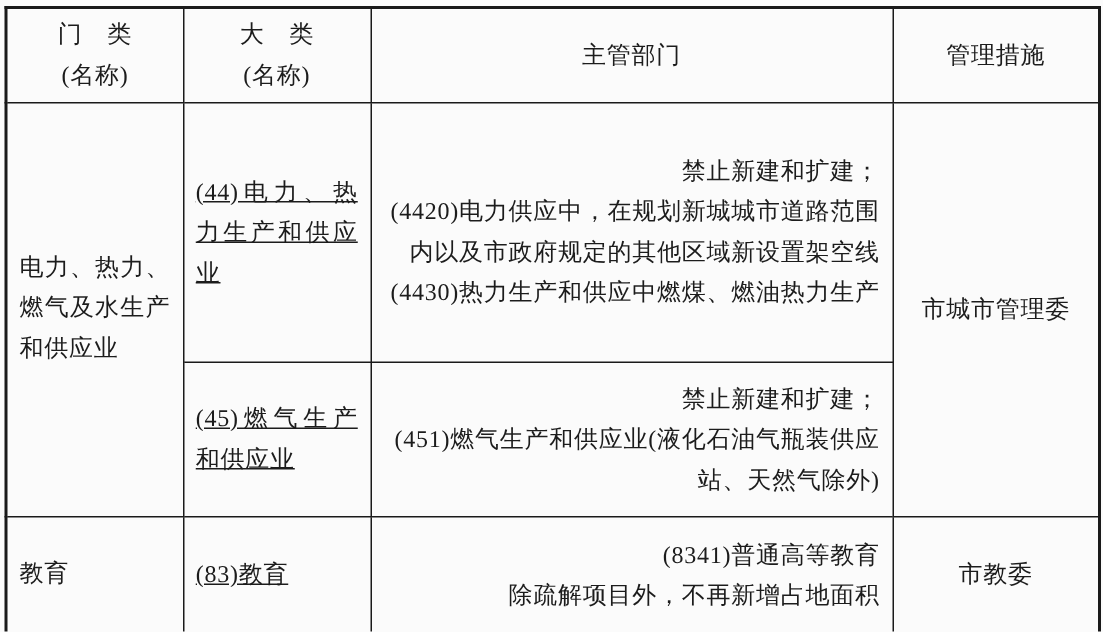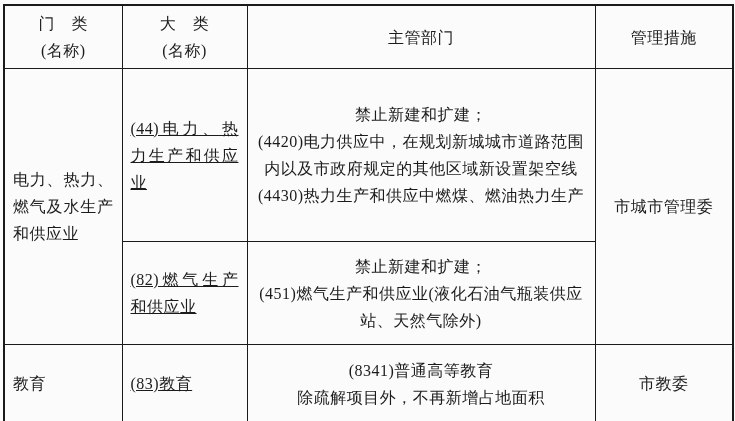--- a/index.html
+++ b/index.html
@@ -42,28 +42,29 @@
   tr.r-2 { height: 103px; }
   tr.r-3 { height: 79px; }
   th.hdr {
     text-align: center;
     padding: 2px 4px;
     line-height: 24px;
   }
   td.cat {
     text-align: justify;
     padding: 4px 6px 4px 9px;
+    font-family: Liberation Mono, monospace;
   }
   td.major {
     text-align: justify;
     padding: 4px 6px 4px 10px;
     text-decoration: underline;
   }
   td.measures {
-    text-align: center;
+    text-align: right;
     white-space: pre-line;
     padding: 4px 7px 4px 8px;
   }
   td.dept {
     text-align: center;
     margin-left: 30px;
   }
 </style>
 </head>
 <body>
@@ -91,21 +92,21 @@
     </tr>
     <tr class="r-1">
       <td class="cat" rowspan="2">电力、热力、燃气及水生产和供应业</td>
       <td class="major">(44)电力、热力生产和供应业</td>
       <td class="measures">禁止新建和扩建；
 (4420)电力供应中，在规划新城城市道路范围内以及市政府规定的其他区域新设置架空线
 (4430)热力生产和供应中燃煤、燃油热力生产</td>
       <td class="dept" rowspan="2">市城市管理委</td>
     </tr>
     <tr class="r-2">
-      <td class="major">(82)燃气生产和供应业</td>
+      <td class="major">(45)燃气生产和供应业</td>
       <td class="measures">禁止新建和扩建；
 (451)燃气生产和供应业(液化石油气瓶装供应站、天然气除外)</td>
     </tr>
     <tr class="r-3">
       <td class="cat">教育</td>
       <td class="major">(83)教育</td>
       <td class="measures">(8341)普通高等教育
 除疏解项目外，不再新增占地面积</td>
       <td class="dept">市教委</td>
     </tr>

